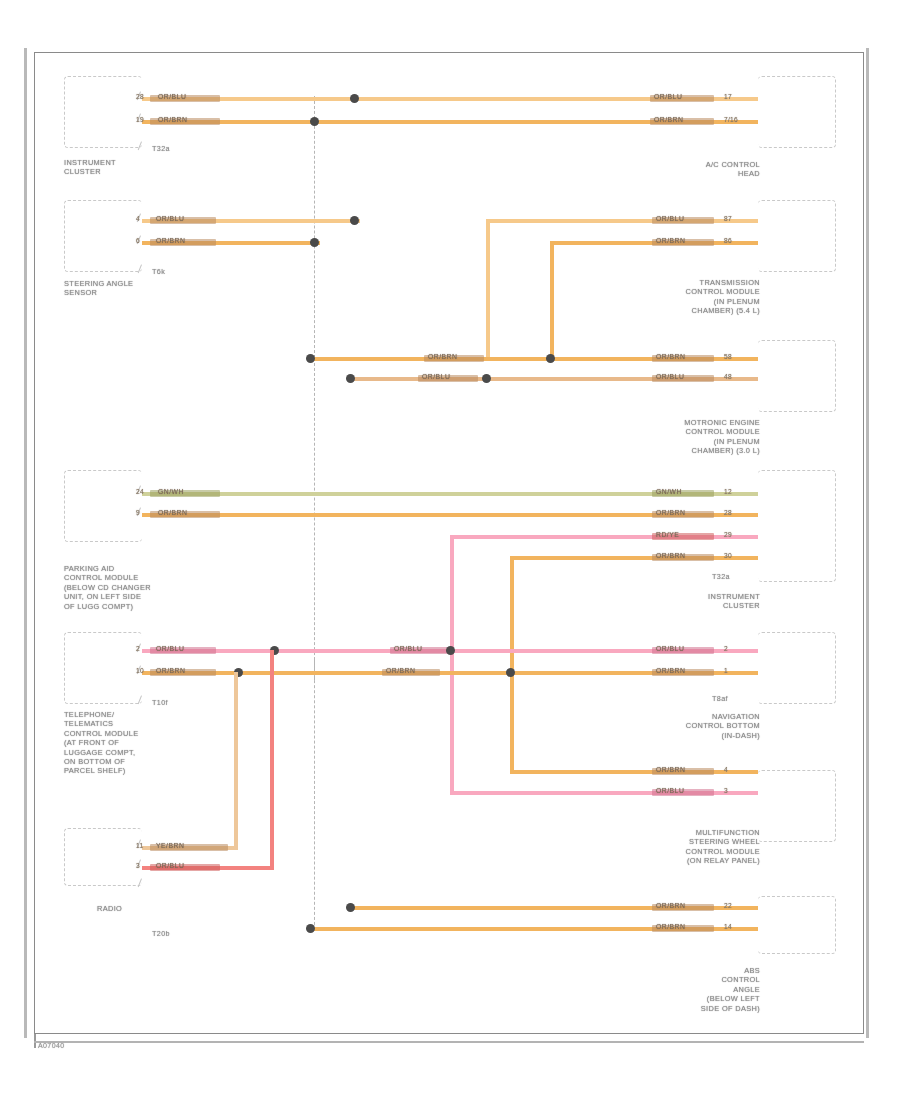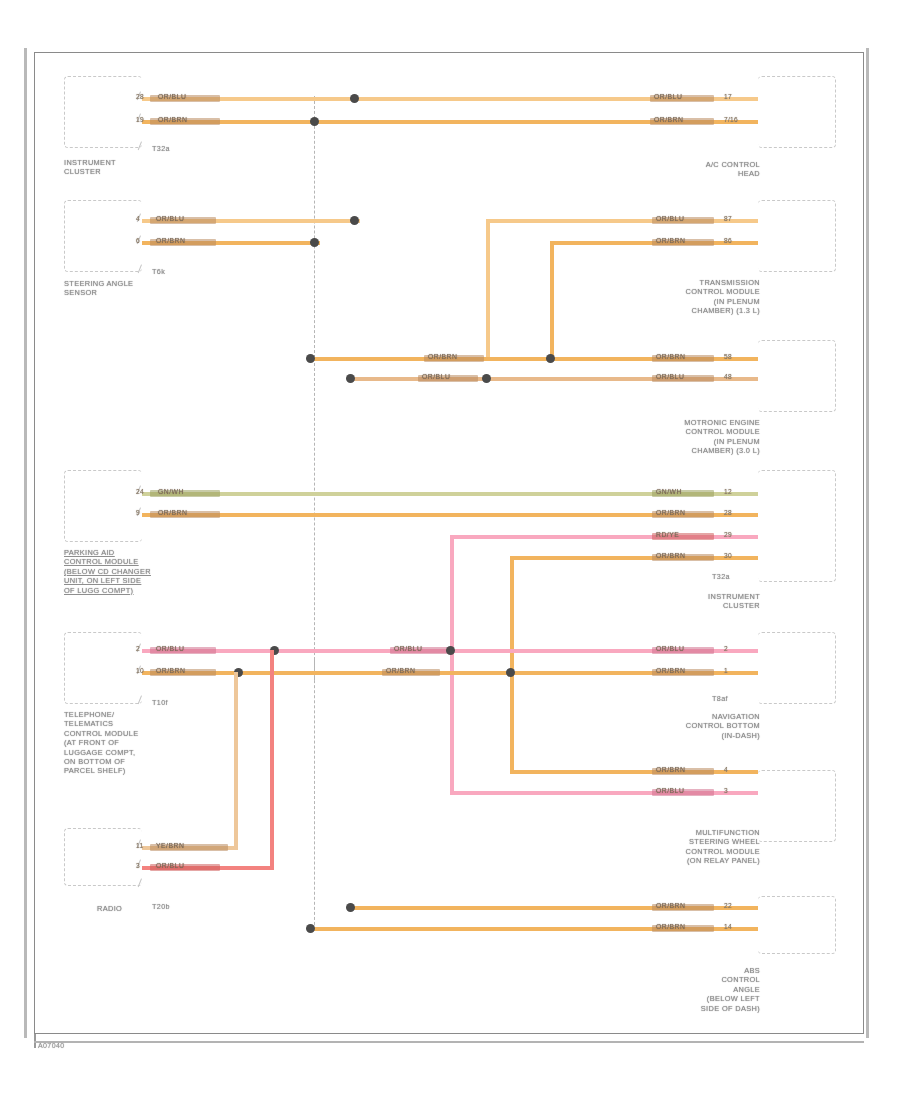--- a/index.html
+++ b/index.html
@@ -116,21 +116,21 @@
   <div class="pin" style="left:138px;top:237px;"></div>
   <div class="pin" style="left:139px;top:266px;"></div>
   <div class="tid" style="left:152px;top:267px;">T6k</div>
   <div class="lbl" style="left:64px;top:279px;width:130px;">STEERING ANGLE
 SENSOR</div>
 
   <div class="conn open-l" style="left:758px;top:200px;width:78px;height:72px;"></div>
   <div class="lbl r" style="left:640px;top:278px;width:120px;">TRANSMISSION
 CONTROL MODULE
 (IN PLENUM
-CHAMBER) (1.3 L)</div>
+CHAMBER) (5.4 L)</div>
 
   <div class="w wh c-org" style="left:142px;top:219px;width:218px;"></div>
   <div class="wband band-brn" style="left:150px;top:217px;width:66px;"></div>
   <div class="tnum" style="left:136px;top:215px;">4</div>
   <div class="wtxt" style="left:156px;top:215px;">OR/BLU</div>
   <div class="dot" style="left:350px;top:216px;"></div>
 
   <div class="w wh c-org" style="left:486px;top:219px;width:272px;"></div>
   <div class="w wv c-org" style="left:486px;top:219px;height:140px;"></div>
   <div class="wband band-brn" style="left:652px;top:217px;width:62px;"></div>
@@ -169,21 +169,21 @@
   <div class="wtxt" style="left:422px;top:373px;">OR/BLU</div>
   <div class="wband band-brn" style="left:652px;top:375px;width:62px;"></div>
   <div class="wtxt" style="left:656px;top:373px;">OR/BLU</div>
   <div class="tnum" style="left:724px;top:373px;">48</div>
   <div class="dot" style="left:346px;top:374px;"></div>
   <div class="dot" style="left:482px;top:374px;"></div>
 
   <div class="conn open-r" style="left:64px;top:470px;width:78px;height:72px;"></div>
   <div class="pin" style="left:138px;top:487px;"></div>
   <div class="pin" style="left:138px;top:509px;"></div>
-  <div class="lbl" style="left:64px;top:548px;width:140px;text-decoration:underline;">PARKING AID
+  <div class="lbl" style="left:64px;top:564px;width:140px;">PARKING AID
 CONTROL MODULE
 (BELOW CD CHANGER
 UNIT, ON LEFT SIDE
 OF LUGG COMPT)</div>
 
   <div class="conn open-l" style="left:758px;top:470px;width:78px;height:112px;"></div>
   <div class="tid" style="left:712px;top:572px;">T32a</div>
   <div class="lbl r" style="left:660px;top:592px;width:100px;">INSTRUMENT
 CLUSTER</div>
 
@@ -271,21 +271,21 @@
   <div class="conn open-l" style="left:758px;top:770px;width:78px;height:72px;"></div>
   <div class="lbl r" style="left:640px;top:828px;width:120px;text-align:right;">MULTIFUNCTION
 STEERING WHEEL
 CONTROL MODULE
 (ON RELAY PANEL)</div>
 
   <div class="conn open-r" style="left:64px;top:828px;width:78px;height:58px;"></div>
   <div class="pin" style="left:138px;top:841px;"></div>
   <div class="pin" style="left:138px;top:861px;"></div>
   <div class="pin" style="left:139px;top:880px;"></div>
-  <div class="tid" style="left:152px;top:902px;">T20b</div>
+  <div class="tid" style="left:152px;top:929px;">T20b</div>
   <div class="lbl" style="left:64px;top:904px;width:110px;padding-left:33px;">RADIO</div>
 
   <div class="w wh c-tan" style="left:142px;top:846px;width:96px;"></div>
   <div class="w wv c-tan" style="left:234px;top:672px;height:178px;"></div>
   <div class="wband band-brn" style="left:150px;top:844px;width:78px;"></div>
   <div class="tnum" style="left:136px;top:842px;">11</div>
   <div class="wtxt" style="left:156px;top:842px;">YE/BRN</div>
 
   <div class="w wh c-red" style="left:142px;top:866px;width:132px;"></div>
   <div class="w wv c-red" style="left:270px;top:650px;height:220px;"></div>

